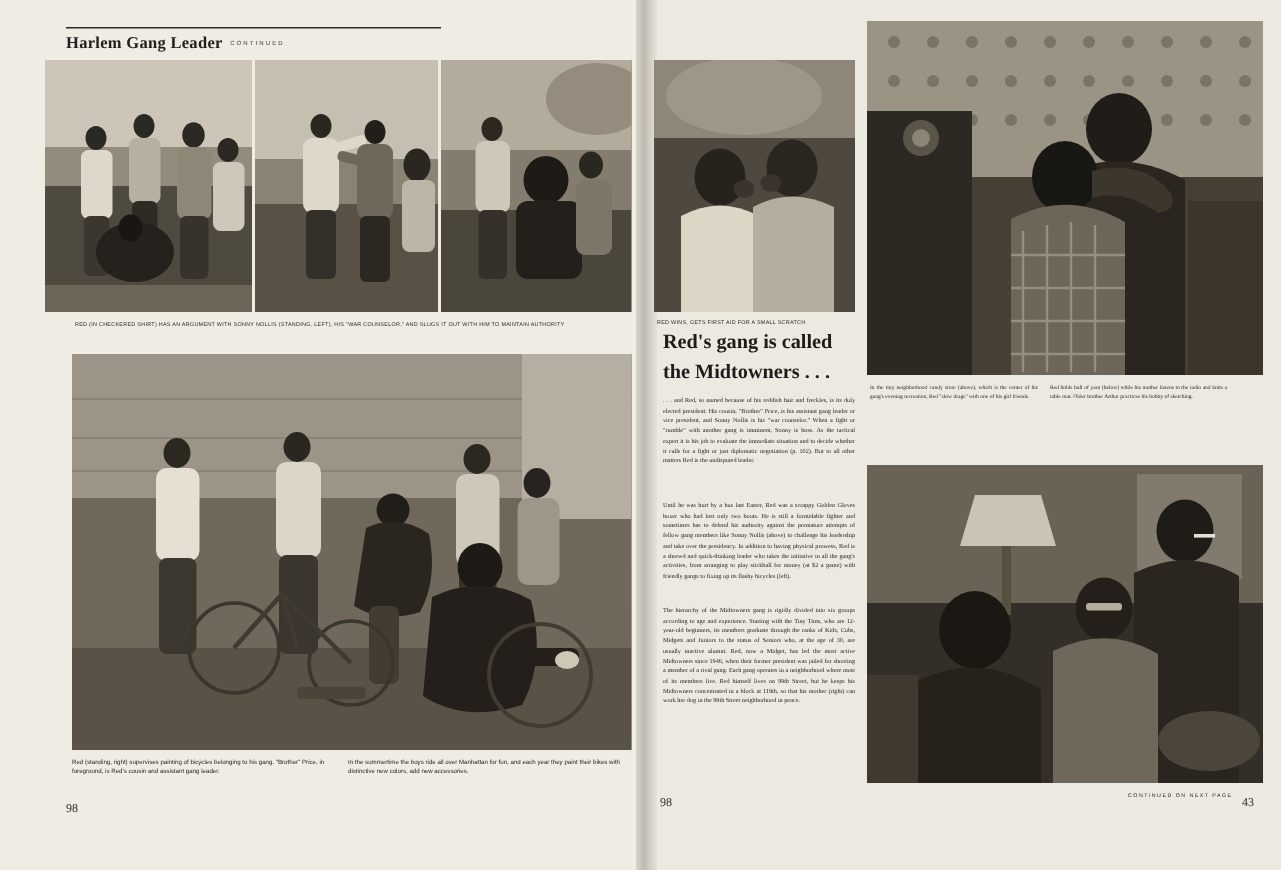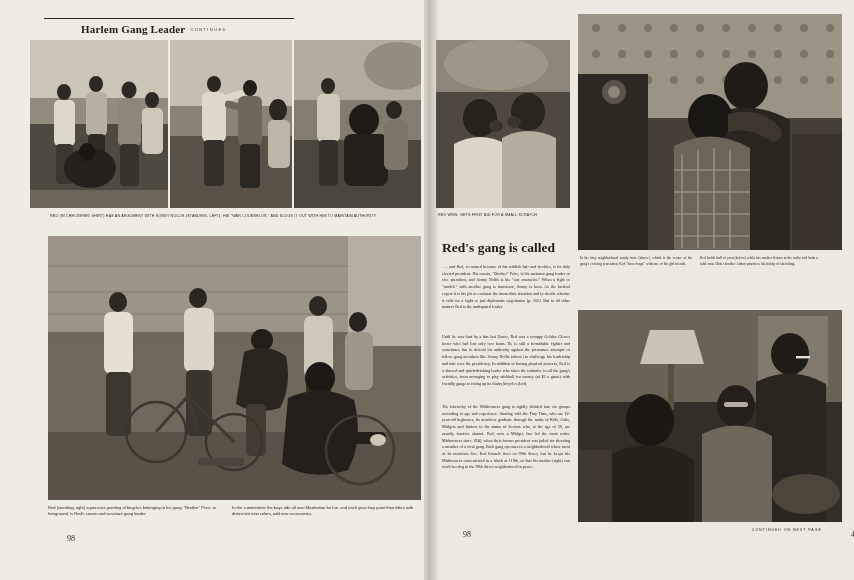--- a/index.html
+++ b/index.html
@@ -18,28 +18,28 @@
   .photo .grain{position:absolute;inset:0;}
 
   
   .caption{position:absolute;font-size:3.6px;line-height:1.45;color:#2b2720;
            letter-spacing:.2px;text-transform:uppercase;}
   .cap2{position:absolute;font-size:4.1px;line-height:1.5;color:#2b2720;}
 
   .header{position:absolute;left:44px;top:18px;width:250px;}
   .header .rule{border-top:1.2px solid #2b2720;width:250px;}
   .header .title{font-family:"Liberation Serif",serif;font-weight:bold;font-size:11px;
-                 color:#20201c;letter-spacing:.2px;padding-top:3px;display:inline-block;margin-left:37px;}
+                 color:#20201c;letter-spacing:.2px;padding-top:3px;display:inline-block;}
   .header .cont{font-size:4px;letter-spacing:1.4px;color:#3a362f;text-transform:uppercase;
                 display:inline-block;margin-left:5px;vertical-align:2px;}
 
-  .folio{position:absolute;font-family:"Liberation Serif",serif;font-size:8px;color:#302c26;margin-left:23px;}
-
-  
-  .headline{position:absolute;left:442px;top:238px;width:145px;
+  .folio{position:absolute;font-family:"Liberation Serif",serif;font-size:8px;color:#302c26;}
+
+  
+  .headline{position:absolute;left:442px;top:218px;width:145px;
             font-family:"Liberation Serif",serif;font-weight:bold;font-size:13.5px;
             line-height:1.45;color:#1e1c18;}
   .body-col{position:absolute;font-family:"Liberation Serif",serif;font-size:4.15px;
             line-height:1.62;color:#26231e;text-align:justify;}
 
   .contnext{position:absolute;right:12px;bottom:18px;font-size:3.5px;letter-spacing:1px;
             color:#2b2720;text-transform:uppercase;}
 
   
   .rcap{position:absolute;font-family:"Liberation Serif",serif;font-size:3.7px;
@@ -324,20 +324,21 @@
         <path d="M30 146 q44 -24 86 4 l0 62 l-86 0 z" fill="#262119"></path>
       </g>
 
       <rect x="0" y="140" width="34" height="72" fill="#3f3930"></rect>
       <ellipse cx="228" cy="184" rx="34" ry="20" fill="#4b453a"></ellipse>
     </svg>
   </div>
 
   <div class="headline">
     <div>Red's gang is called</div>
+    <div>the Midtowners . . .</div>
   </div>
 
   <div class="body-col" style="left:442px;top:264px;width:128px;">. . . and Red, so named because of his reddish hair and freckles, is its duly elected president. His cousin, "Brother" Price, is his assistant gang leader or vice president, and Sonny Nollis is his "war counselor." When a fight or "rumble" with another gang is imminent, Sonny is boss. As the tactical expert it is his job to evaluate the immediate situation and to decide whether it calls for a fight or just diplomatic negotiation (p. 102). But to all other matters Red is the undisputed leader.</div>
   <div class="body-col" style="left:442px;top:334px;width:128px;">Until he was hurt by a bus last Easter, Red was a scrappy Golden Gloves boxer who had lost only two bouts. He is still a formidable fighter and sometimes has to defend his authority against the premature attempts of fellow gang members like Sonny Nollis (above) to challenge his leadership and take over the presidency. In addition to having physical prowess, Red is a shrewd and quick-thinking leader who takes the initiative in all the gang's activities, from arranging to play stickball for money (at $2 a game) with friendly gangs to fixing up its flashy bicycles (left).</div>
   <div class="body-col" style="left:442px;top:404px;width:128px;">The hierarchy of the Midtowners gang is rigidly divided into six groups according to age and experience. Starting with the Tiny Tims, who are 12-year-old beginners, its members graduate through the ranks of Kids, Cubs, Midgets and Juniors to the status of Seniors who, at the age of 30, are usually inactive alumni. Red, now a Midget, has led the most active Midtowners since 1946, when their former president was jailed for shooting a member of a rival gang. Each gang operates in a neighborhood where most of its members live. Red himself lives on 99th Street, but he keeps his Midtowners concentrated in a block at 119th, so that his mother (right) can work her dog in the 99th Street neighborhood in peace.</div>
 
   <div class="rcap" style="left:580px;top:256px;width:112px;">In the tiny neighborhood candy store (above), which is the center of his gang's evening recreation, Red "slow drags" with one of his girl friends.</div>
   <div class="rcap" style="left:700px;top:256px;width:118px;">Red holds bull of yarn (below) while his mother listens to the radio and knits a table mat. Older brother Arthur practices his hobby of sketching.</div>
 
   <div class="contnext" style="left:752px;top:528px;">CONTINUED ON NEXT PAGE</div>

